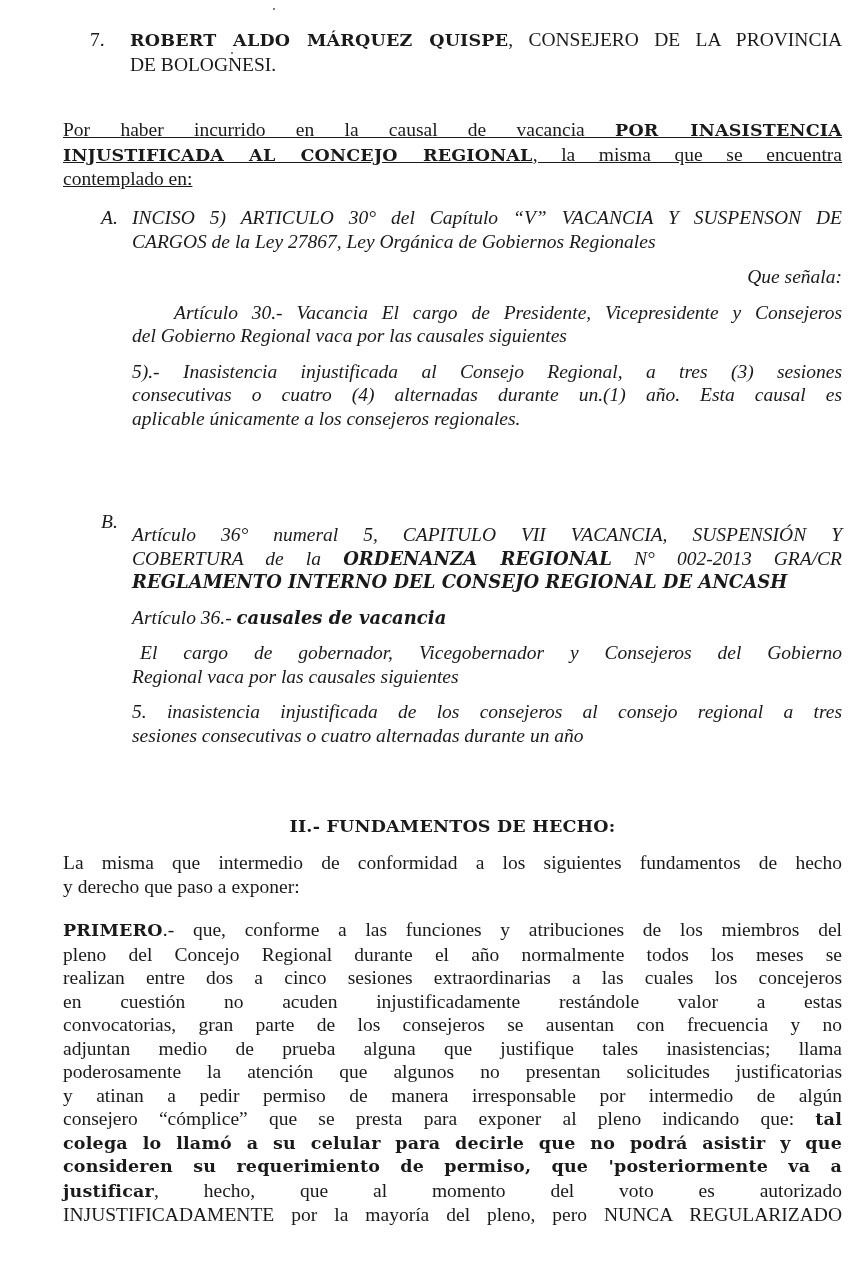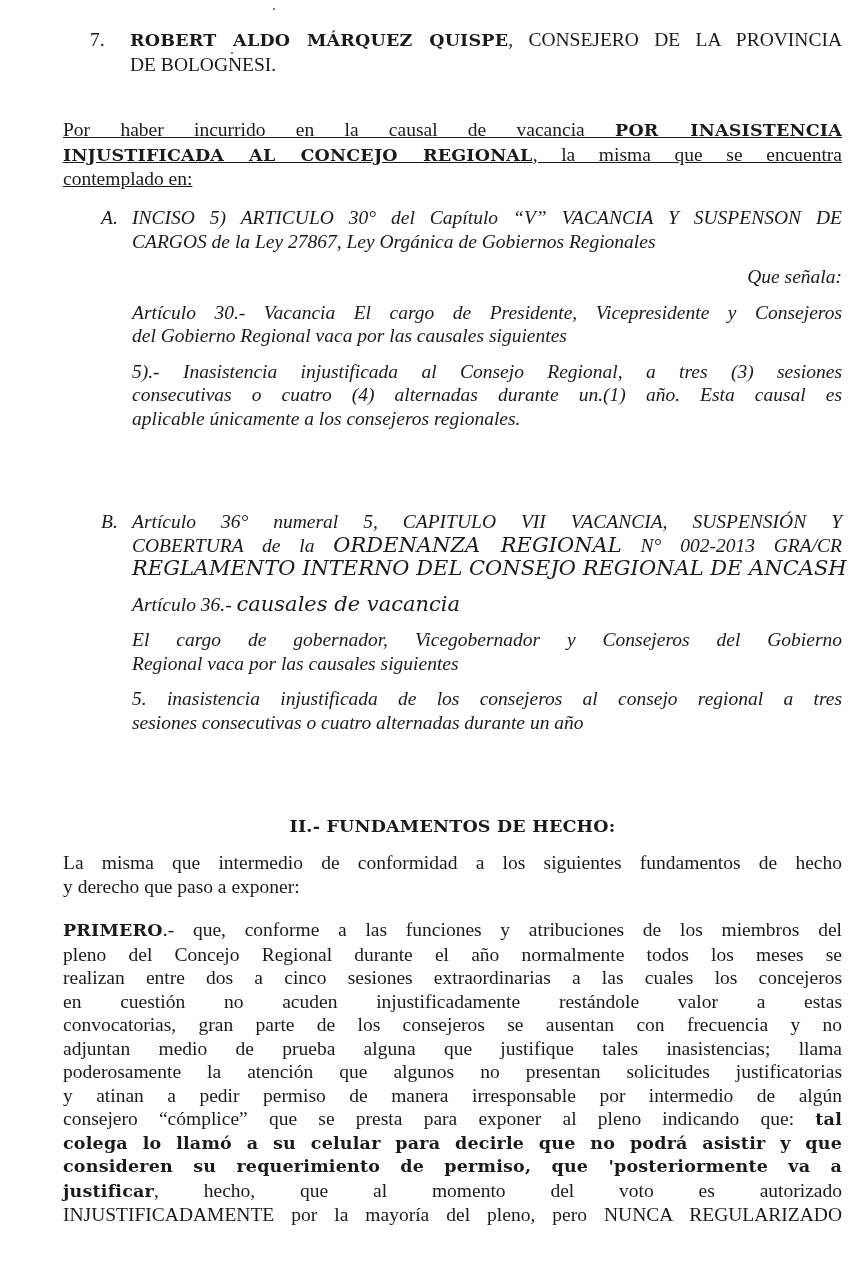--- a/index.html
+++ b/index.html
@@ -8,21 +8,21 @@
       color: #1a1a1a;
       font-family: "Liberation Serif", "DejaVu Serif", serif;
       font-size: 19.5px;
     }
     .page { position: absolute; left: 0; top: 0; width: 867px; height: 1280px; }
     .blk { position: absolute; line-height: 23.5px; }
     .just { text-align: justify; text-align-last: justify; }
     .it { font-style: italic; }
     .u { text-decoration-thickness: 2px; text-underline-offset: 3px; }
     .heavy { font-family: "DejaVu Serif", serif; font-weight: bold; font-size: 17.5px; letter-spacing: 0.2px; text-align: center; }
-    .heavy-it { font-family: "DejaVu Serif", serif; font-weight: normal; font-style: italic; font-size: 21px; }
+    .heavy-it { font-family: "DejaVu Serif", serif; font-weight: bold; font-style: italic; font-size: 18px; }
     .speck { position: absolute; width: 2px; height: 2px; background: #555; border-radius: 50%; }
     .line { display: block; white-space: nowrap; }
     .jl { display: block; text-align: justify; text-align-last: justify; white-space: normal; }
   </style>
 </head>
 <body>
 
 <div class="page">
 
   <span class="speck" style="left:273px; top:8px;"></span>
@@ -41,36 +41,36 @@
     <span class="jl"><span class="heavy">INJUSTIFICADA AL CONCEJO REGIONAL</span><span>, la misma que se encuentra</span></span>
     <span class="line">contemplado en:</span>
   </div>
 
   <div class="blk it" style="left:101px; top:206px; width:741px;">
     <span style="position:absolute; left:0; top:0;">A.</span>
     <div style="position:absolute; left:31px; top:0; width:710px;">
       <span class="jl">INCISO 5) ARTICULO 30° del Capítulo “V”  VACANCIA Y SUSPENSON DE</span>
       <span class="line">CARGOS  de la Ley 27867, Ley Orgánica de Gobiernos Regionales</span>
       <span class="line" style="margin-top:12px;text-align:right;">Que señala:</span>
-      <span class="jl" style="margin-top:12px;">Artículo 30.- Vacancia El cargo de Presidente, Vicepresidente y Consejeros</span>
+      <span class="jl" style="margin-top:12px;margin-left:42px;">Artículo 30.- Vacancia El cargo de Presidente, Vicepresidente y Consejeros</span>
       <span class="line">del Gobierno Regional vaca por las causales siguientes</span>
       <span class="jl" style="margin-top:12px;">5).- Inasistencia injustificada al Consejo Regional, a tres (3) sesiones</span>
       <span class="jl">consecutivas o cuatro (4) alternadas durante un.(1) año. Esta causal es</span>
       <span class="line">aplicable únicamente a los consejeros regionales.</span>
     </div>
   </div>
 
   <div class="blk it" style="left:101px; top:510px; width:741px;">
     <span style="position:absolute; left:0; top:0;">B.</span>
-    <div style="position:absolute; left:31px; top:0; width:710px;">
+    <div style="position:absolute; left:31px; top:13px; width:710px;">
       <span class="jl">Artículo 36°  numeral 5, CAPITULO VII VACANCIA, SUSPENSIÓN Y</span>
       <span class="jl"><span>COBERTURA de la </span><span class="heavy-it">ORDENANZA REGIONAL</span><span> N° 002-2013 GRA/CR</span></span>
       <span class="line heavy-it">REGLAMENTO INTERNO DEL CONSEJO REGIONAL DE ANCASH</span>
       <span class="line" style="margin-top:12px;"><span>Artículo 36.- </span><span class="heavy-it">causales de vacancia</span></span>
-      <span class="jl" style="margin-top:12px;">El cargo de gobernador, Vicegobernador y Consejeros del Gobierno</span>
+      <span class="jl" style="margin-top:12px;margin-left:8px;">El cargo de gobernador, Vicegobernador y Consejeros del Gobierno</span>
       <span class="line">Regional vaca por las causales siguientes</span>
       <span class="jl" style="margin-top:12px;">5. inasistencia injustificada de los consejeros al consejo regional a tres</span>
       <span class="line">sesiones consecutivas o cuatro alternadas durante un año</span>
     </div>
   </div>
 
   <div class="blk heavy" style="left:63px; top:815px; width:779px;">II.- FUNDAMENTOS DE HECHO:</div>
 
   <div class="blk" style="left:63px; top:851px; width:779px;">
     <span class="jl">La misma que intermedio de conformidad a los siguientes fundamentos de hecho</span>

